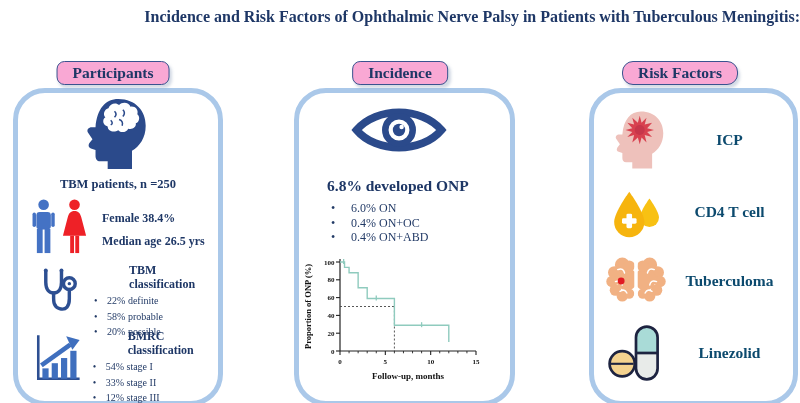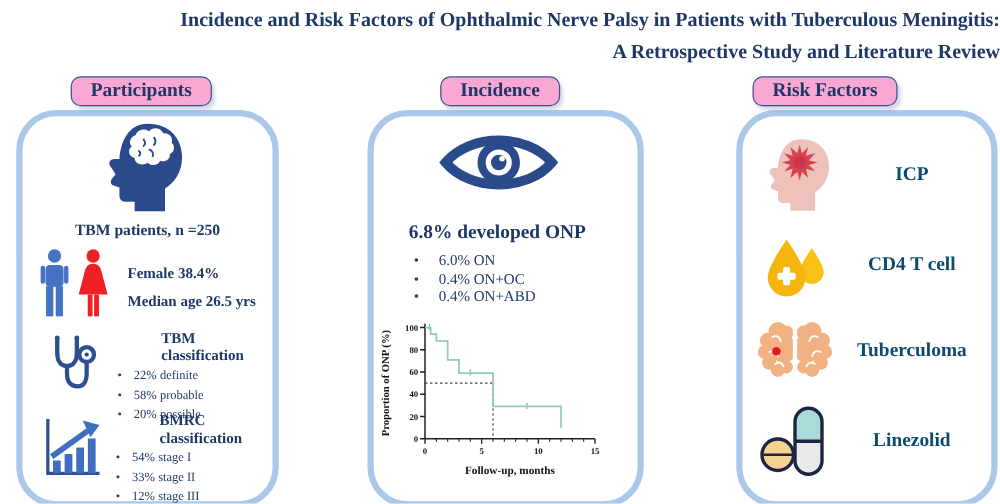--- a/index.html
+++ b/index.html
@@ -16,21 +16,21 @@
   #panel-participants{left:13px;top:88px;width:200px;height:308px;}
   #panel-incidence{left:294px;top:88px;width:211px;height:308px;}
   #panel-risk{left:589px;top:88px;width:199px;height:308px;}
 
   .header-box{position:absolute;top:61px;transform:translateX(-50%);background:#f9a8d4;
         border:1.6px solid #3a538f;border-radius:8px;padding:2px 15px;font-weight:bold;
         font-size:15.5px;color:#1e3766;z-index:3;white-space:nowrap;
         box-shadow:2px 3px 3px rgba(130,150,180,.35);}
   #hdr-participants{left:113px;}
   #hdr-incidence{left:400px;}
-  #hdr-risk{left:660px;}
+  #hdr-risk{left:680px;border-radius:11px;}
 
   svg{display:block;}
 
   
   .brain-wrap{left:57px;top:3px;}
   .patients-line{left:0;right:0;top:84px;text-align:center;font-weight:bold;
                  font-size:12.5px;color:#1e3766;}
   .demo-row{left:12px;top:106px;display:flex;gap:10px;align-items:center;}
   .demo-text{font-weight:bold;font-size:12px;line-height:23px;color:#1e3766;padding-top:6px;}
   .cls-row{display:flex;gap:11px;align-items:flex-start;}
@@ -58,21 +58,20 @@
   .risk-icon{width:72px;display:flex;justify-content:center;}
   .risk-label{flex:1;text-align:center;font-weight:bold;font-size:15.5px;color:#0c4a6e;}
 </style>
 </head>
 <body>
 
 <div id="canvas">
 
   <div class="title">
     <div>Incidence and Risk Factors of Ophthalmic Nerve Palsy in Patients with Tuberculous Meningitis:</div>
-    <div>A Retrospective Study and Literature Review</div>
   </div>
 
   <div class="header-box" id="hdr-participants">Participants</div>
   <div class="header-box" id="hdr-incidence">Incidence</div>
   <div class="header-box" id="hdr-risk">Risk Factors</div>
 
   <div class="panel" id="panel-participants">
 
     <div class="abs brain-wrap">
       <svg width="76" height="76" viewBox="0 0 100 100">

